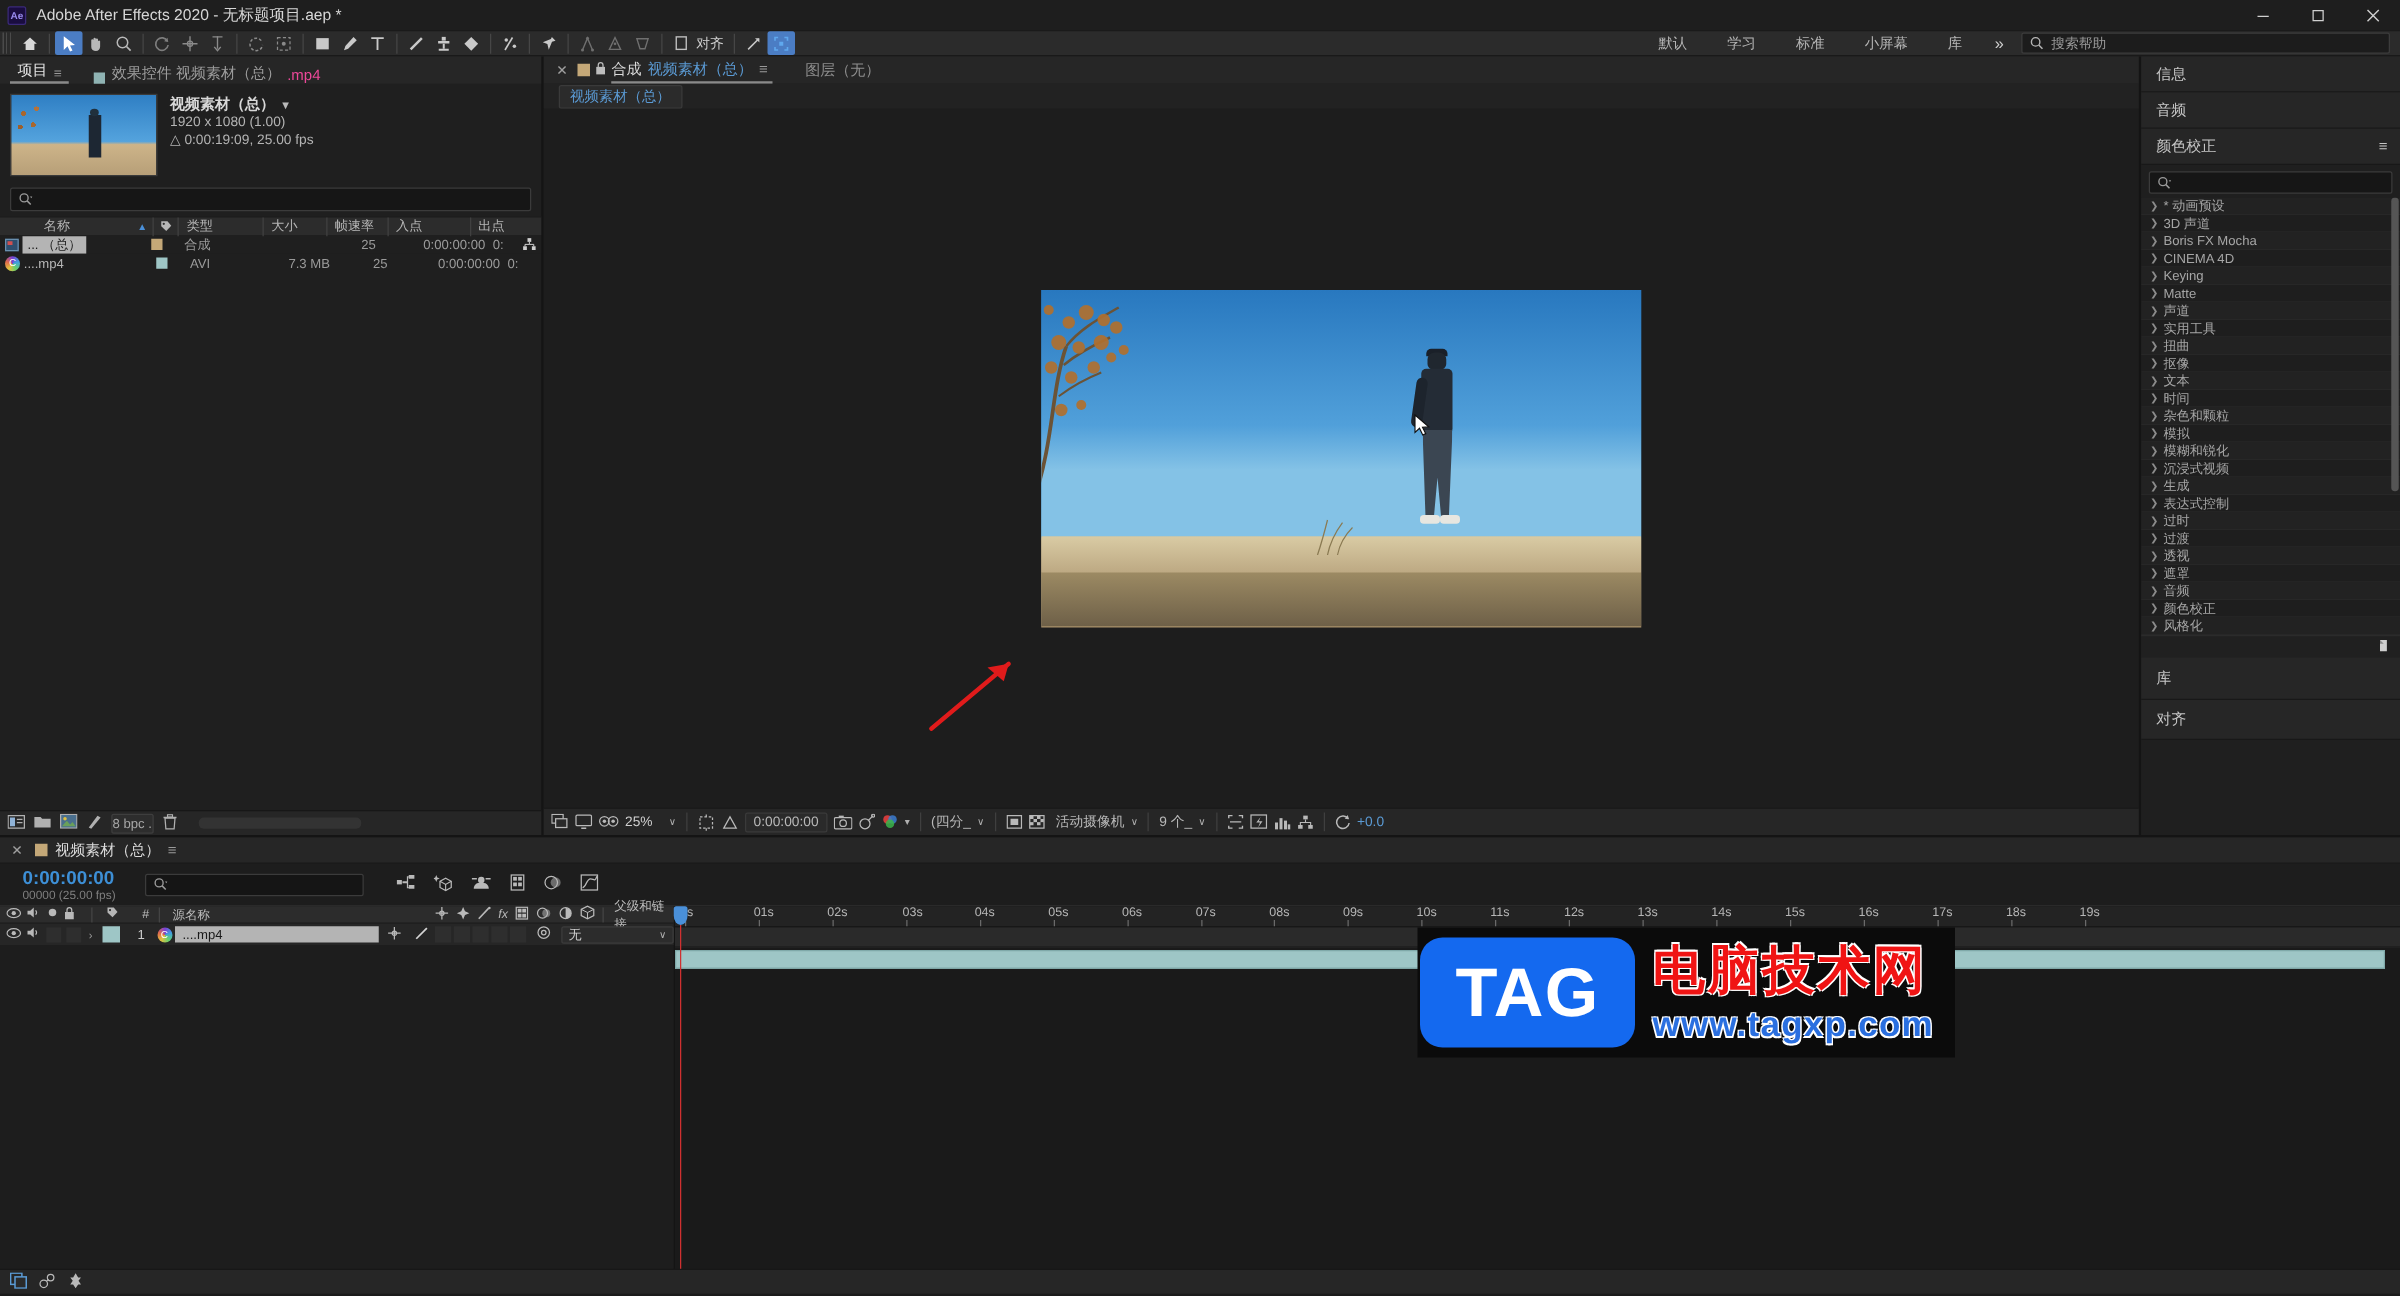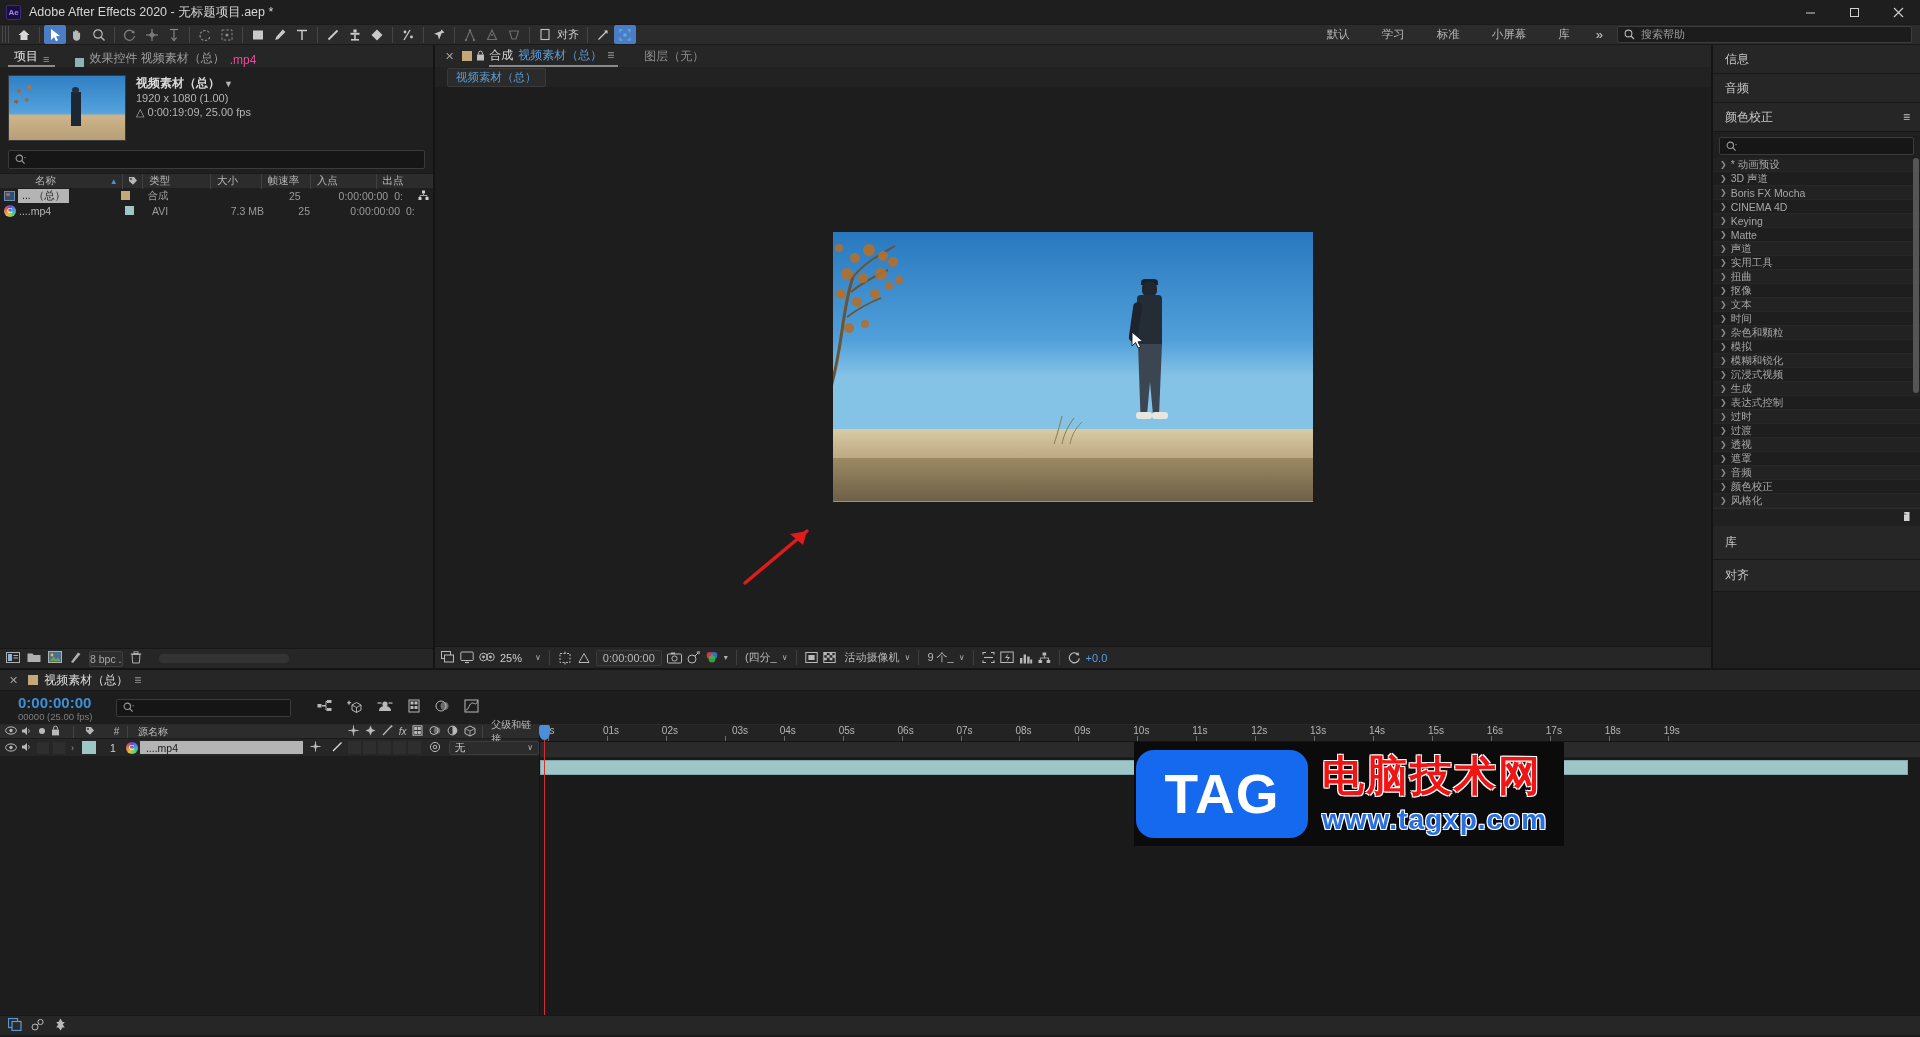--- a/index.html
+++ b/index.html
@@ -1044,21 +1044,21 @@
       </div>
 
       <div class="tl-right">
         <div class="ruler" id="ruler">
             <div class="tick" style="left: 4px;">0s</div>
             <div class="tickline" style="left: 8px;"></div>
             <div class="tick" style="left: 62.9286px;">01s</div>
             <div class="tickline" style="left: 66.9286px;"></div>
             <div class="tick" style="left: 121.857px;">02s</div>
             <div class="tickline" style="left: 125.857px;"></div>
-            <div class="tick" style="left: 192px;">03s</div>
+            <div class="tick" style="left: 182px;">03s</div>
             <div class="tickline" style="left: 184.786px;"></div>
             <div class="tick" style="left: 239.714px;">04s</div>
             <div class="tickline" style="left: 243.714px;"></div>
             <div class="tick" style="left: 298.643px;">05s</div>
             <div class="tickline" style="left: 302.643px;"></div>
             <div class="tick" style="left: 357.571px;">06s</div>
             <div class="tickline" style="left: 361.571px;"></div>
             <div class="tick" style="left: 416.5px;">07s</div>
             <div class="tickline" style="left: 420.5px;"></div>
             <div class="tick" style="left: 475.429px;">08s</div>

